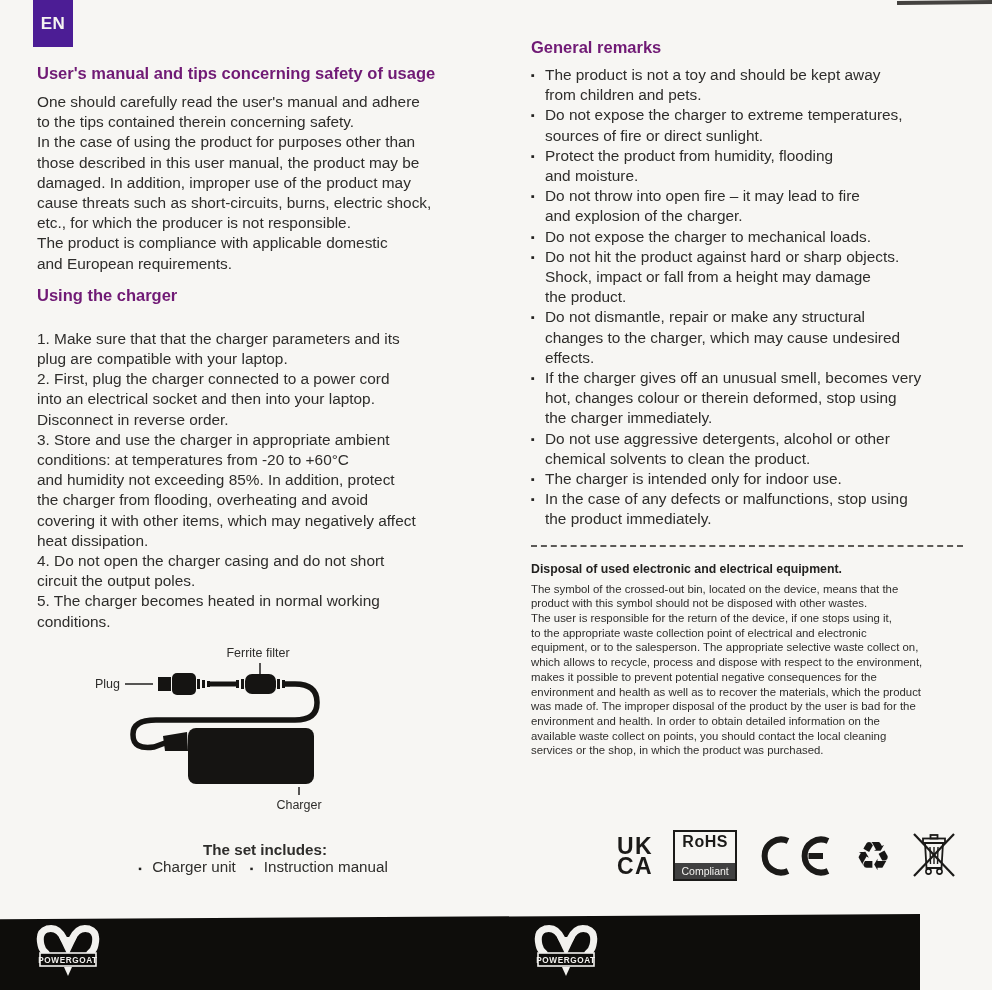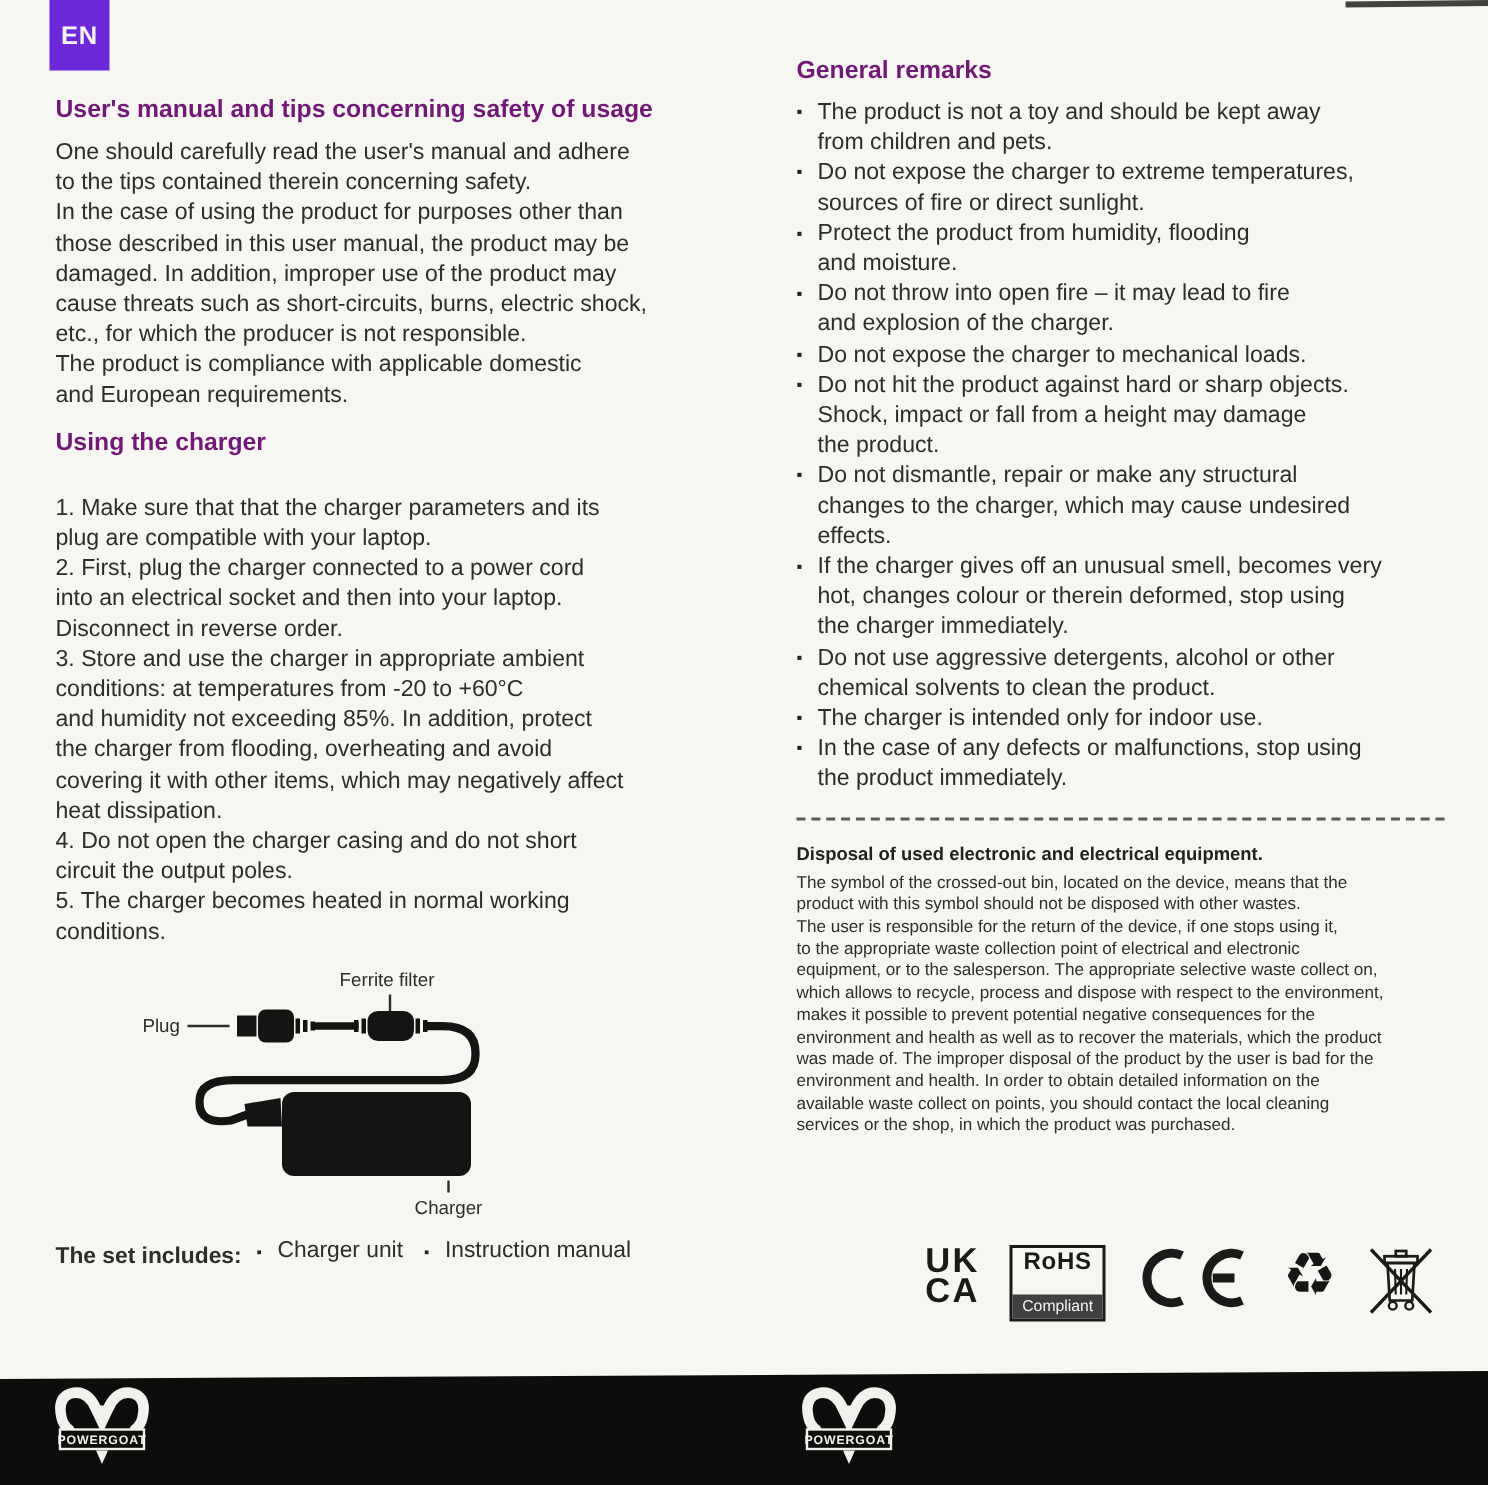--- a/index.html
+++ b/index.html
@@ -10,21 +10,21 @@
     background:#f7f6f3;
     font-family:"Liberation Sans", sans-serif;
     color:#2e2d2b;
     overflow:hidden;
   }
   .pre { white-space:pre-line; }
 
   
   .lang-badge {
     position:absolute; left:33px; top:0; width:40px; height:47px;
-    background:#6d28d9; color:#f5f4f1;
+    background:#4c1d95; color:#f5f4f1;
     display:flex; align-items:center; justify-content:center;
     font-size:17px; font-weight:bold; letter-spacing:.5px;
   }
   .top-edge {
     position:absolute; right:0; top:0; width:95px; height:4px;
     background:#24221f; opacity:.85; transform:rotate(-.6deg); transform-origin:right top;
   }
 
   
   .left-col { position:absolute; left:37px; top:64px; width:466px; }
@@ -41,43 +41,43 @@
   .bullet-marker { width:14px; flex:0 0 14px; font-size:11px; line-height:20.2px; color:#232220; }
   .bullet-text { flex:1; }
 
   
   .dashed-divider { margin-top:15px; border-top:2px dashed #5c5a57; height:0; }
   .disposal-heading { margin-top:15px; font-size:12.3px; font-weight:bold; color:#232220; }
   .disposal-body { margin-top:6px; font-size:11.4px; line-height:14.7px; }
 
   
   .cert-row {
-    margin-top:72px; display:flex; gap:20px;
+    margin-top:72px; display:flex; align-items:center; gap:20px;
     justify-content:flex-end; padding-right:6px;
   }
   .ukca { font-weight:bold; font-size:23px; line-height:20px; letter-spacing:1.5px; color:#1b1a18; }
   .rohs { border:2.5px solid #1b1a18; text-align:center; min-width:64px; background:#f7f6f3; }
   .rohs-top { font-size:16px; font-weight:bold; padding:1px 5px 12px; color:#1b1a18; letter-spacing:.5px; }
   .rohs-bottom { background:#404040; color:#f4f3f0; font-size:10.5px; font-weight:normal; padding:1.5px 3px 2.5px; }
   .recycle-glyph { font-size:40px; line-height:40px; color:#171615; font-family:"DejaVu Sans", sans-serif; }
 
   
   .diagram { position:relative; width:466px; height:186px; margin-top:7px;text-align:center; }
   .diagram svg { position:absolute; inset:0; }
   .diag-label { font-size:12.5px; fill:#2e2d2b; }
 
   
-  .set-row { display:flex; align-items:flex-end; font-size:15.2px; }
+  .set-row { display:flex; align-items:center; margin-top:16px; font-size:15.2px;flex-direction:column; }
   .set-label { font-weight:bold; margin-right:10px; }
   .set-item { display:flex; align-items:baseline; margin-right:14px; }
   .set-item .bullet-marker { width:14px; flex:0 0 14px; font-size:10px; }
 
   
   .footer-bar {
-    position:absolute; left:0; bottom:0; width:992px; height:76px;
+    position:absolute; left:0; bottom:0; width:920px; height:76px;
     background:#0e0d0b;
     clip-path:polygon(0 7%, 100% 0, 100% 100%, 0 100%);
   }
   .goat-logo { position:absolute; top:8px; width:64px; height:60px; }
   .goat-1 { left:36px; }
   .goat-2 { left:534px; }
 </style>
 </head>
 <body>
 

